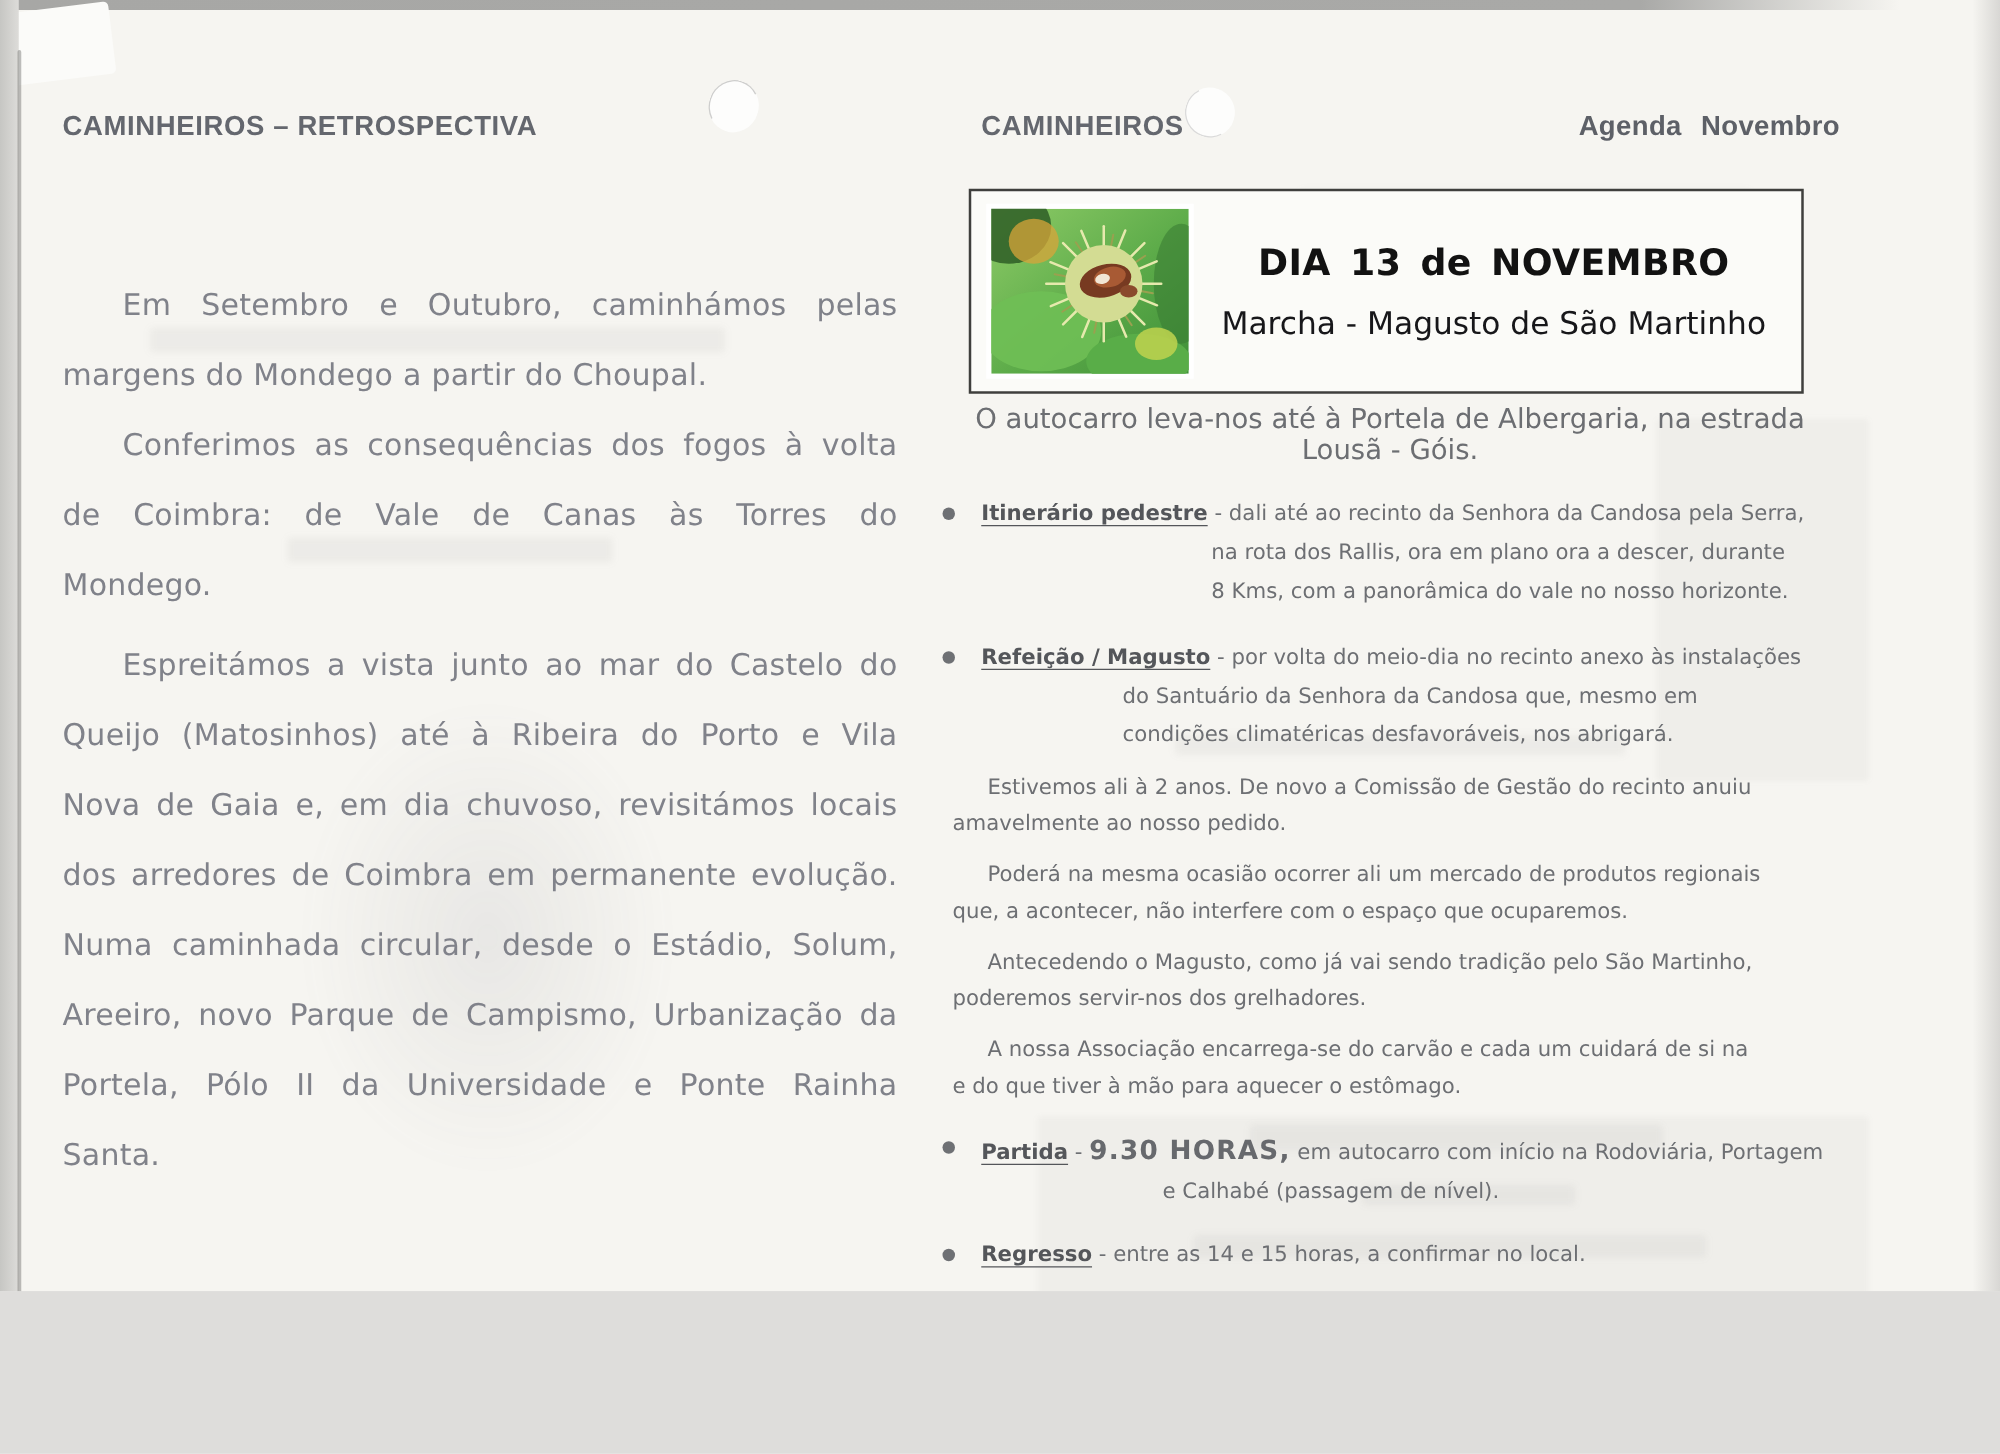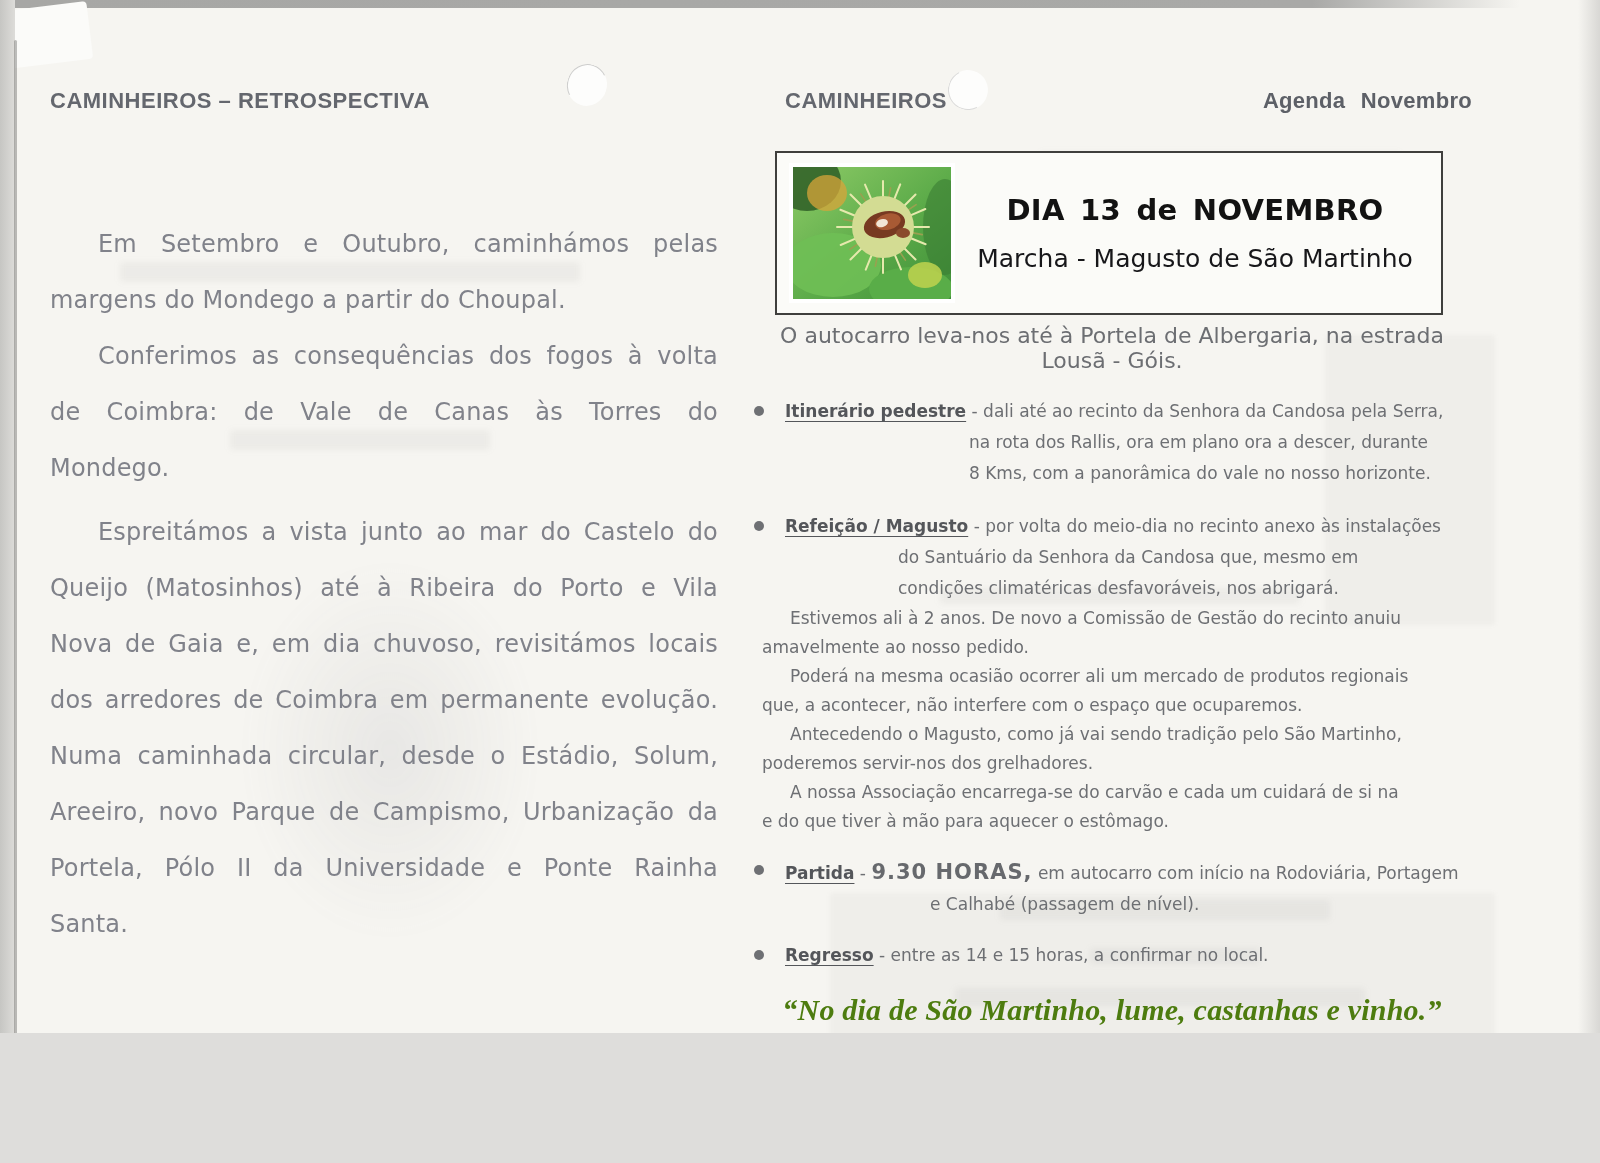--- a/index.html
+++ b/index.html
@@ -63,21 +63,21 @@
   .event-subtitle{font-size:25px;margin-top:17px;color:#17171a;}
   .intro{margin-top:8px;text-align:center;font-size:22px;color:#6c6e72;}
   .rtext{font-size:17px;line-height:31px;color:#6d6f73;}
   .bullet{position:relative;margin-left:33px;}
   .dot{position:absolute;left:-31px;top:10px;width:10px;height:10px;border-radius:50%;background:#6e7074;}
   .blabel{font-weight:bold;color:#54565a;text-decoration:underline;text-underline-offset:4px;}
   .sep{white-space:pre;}
   .cont1{margin-left:184px;}
   .cont2{margin-left:113px;}
   .para{font-size:17px;line-height:29px;color:#6d6f73;}
-  .para .first{text-indent:28px;}
+  .para .first{text-indent:28px;margin-top:12px;}
   .b-itin{margin-top:23px;}
   .b-ref{margin-top:22px;}
   .b-part{margin-top:19px;line-height:34px;}
   .b-reg{margin-top:21px;}
   .ptime{font-size:21px;font-weight:bold;color:#67696d;letter-spacing:1px;}
   .pcont{margin-left:145px;line-height:29px;}
   .quote{margin-top:22px;text-align:center;font-family:"Liberation Serif","DejaVu Serif",serif;
     font-style:italic;font-weight:bold;font-size:30px;color:#4d7c0f;letter-spacing:0.2px;}
 </style>
 </head>

